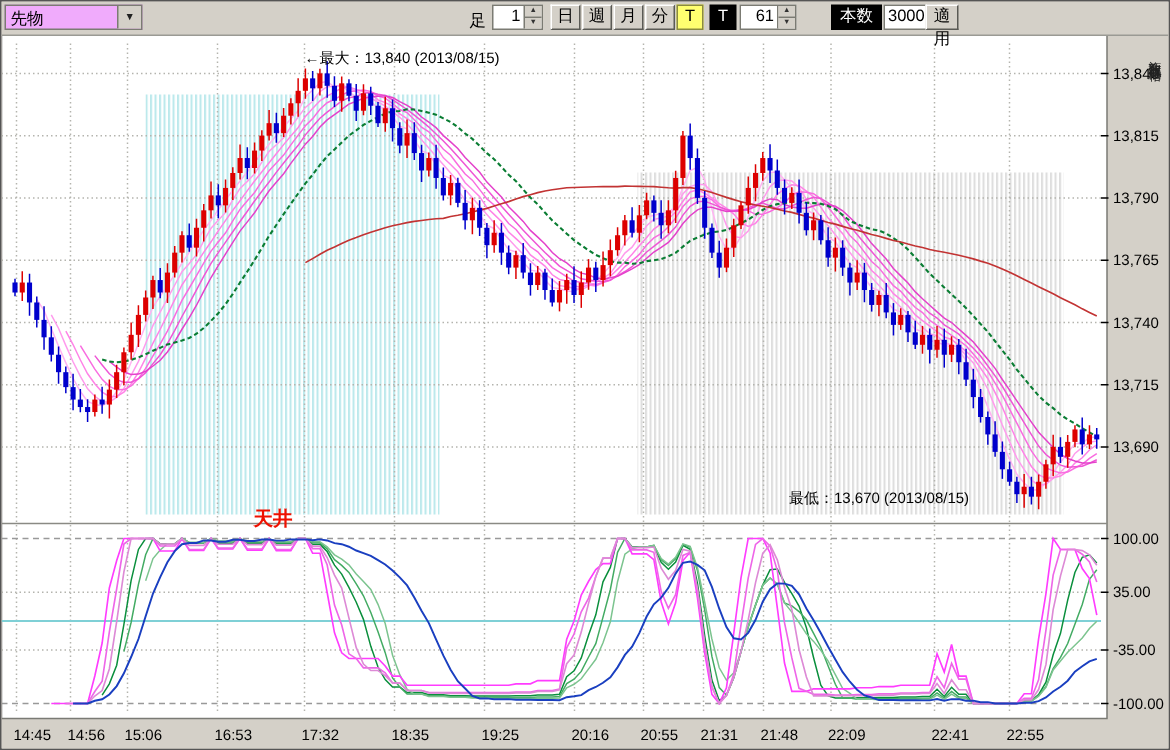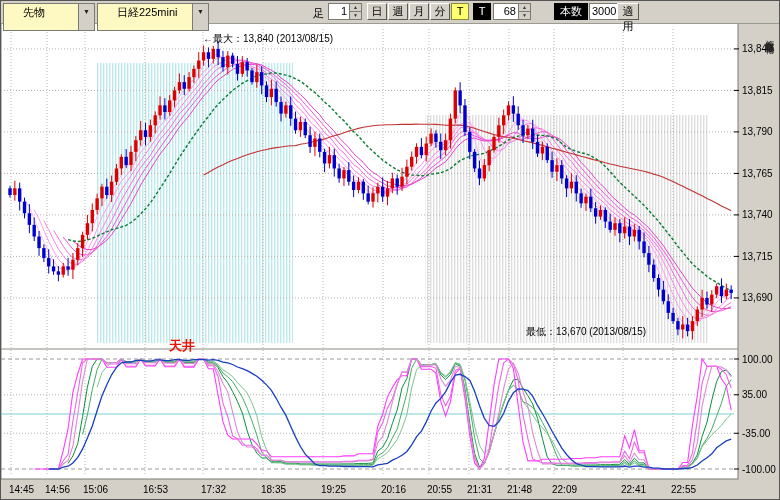--- a/index.html
+++ b/index.html
@@ -2,21 +2,21 @@
 <html><head>
 <meta charset="utf-8">
 <style>
   html,body{margin:0;padding:0;}
   body{
     width:780px;height:500px;position:relative;overflow:hidden;
     background:#d4d0c8;font-family:"Liberation Sans",sans-serif;
     border:1px solid #555;box-sizing:border-box;
   }
   .toolbar{position:absolute;left:0;top:0;width:780px;height:22px;background:#d4d0c8;border-bottom:1px solid #9a9a94;z-index:5;}
-  .combo{position:absolute;top:2px;height:28px;background:#fef9c3;border:1px solid #7b7b73;display:flex;box-sizing:border-box;padding-left:16px;}
+  .combo{position:absolute;top:2px;height:17px;background:#f0abfc;border:1px solid #7b7b73;display:flex;box-sizing:border-box;}
   .combo-text{flex:1;font-size:11px;padding:1px 3px;white-space:nowrap;overflow:hidden;color:#000;}
   .combo-btn{width:15px;background:#d4d0c8;border-left:1px solid #7b7b73;font-size:7px;text-align:center;line-height:15px;color:#222;cursor:default;}
   .tlabel{position:absolute;top:5px;font-size:11px;color:#000;}
   .spin{position:absolute;top:2px;height:17px;background:#fff;border:1px solid #7b7b73;display:flex;box-sizing:border-box;}
   .spin-val{flex:1;font-size:11px;text-align:right;padding:1px 2px;color:#000;}
   .spin-btns{width:11px;display:flex;flex-direction:column;border-left:1px solid #7b7b73;}
   .spin-btns span{flex:1;font-size:5px;line-height:7px;text-align:center;background:#d4d0c8;color:#333;cursor:default;}
   .spin-btns span + span{border-top:1px solid #7b7b73;}
   .pbtns{position:absolute;left:366px;top:2px;display:flex;}
   .btn{background:#d4d0c8;border-top:1px solid #fff;border-left:1px solid #fff;border-right:1px solid #5a5a55;border-bottom:1px solid #5a5a55;font-size:11px;text-align:center;height:17px;line-height:15px;box-sizing:border-box;color:#000;cursor:default;}
@@ -29,42 +29,38 @@
   svg text{font-family:"Liberation Sans",sans-serif;}
 </style>
 </head>
 <body>
 
 <div class="toolbar">
   <div class="combo" style="left:2px;width:92px;">
     <span class="combo-text">先物</span>
     <span class="combo-btn">▼</span>
   </div>
-  <div class="combo" style="left:96px;width:112px;">
-    <span class="combo-text">日経225mini</span>
-    <span class="combo-btn">▼</span>
-  </div>
   <span class="tlabel" style="left:312px;">足</span>
   <div class="spin" style="left:327px;width:34px;">
     <span class="spin-val">1</span>
     <span class="spin-btns">
         <span>▲</span>
         <span>▼</span>
       </span>
   </div>
   <div class="pbtns">
       <div class="btn pbtn">日</div>
       <div class="btn pbtn">週</div>
       <div class="btn pbtn">月</div>
       <div class="btn pbtn">分</div>
     </div>
   <div class="yellow">T</div>
   <div class="blk" style="left:472px;width:18px;">T</div>
   <div class="spin" style="left:492px;width:38px;">
-    <span class="spin-val">68</span>
+    <span class="spin-val">61</span>
     <span class="spin-btns">
         <span>▲</span>
         <span>▼</span>
       </span>
   </div>
   <div class="blk" style="left:532px;width:34px;margin-left:21px;">本数</div>
   <div class="spin" style="left:588px;width:36px;">
     <span class="spin-val">3000</span>
     <span class="spin-btns">
         <span>▲</span>

